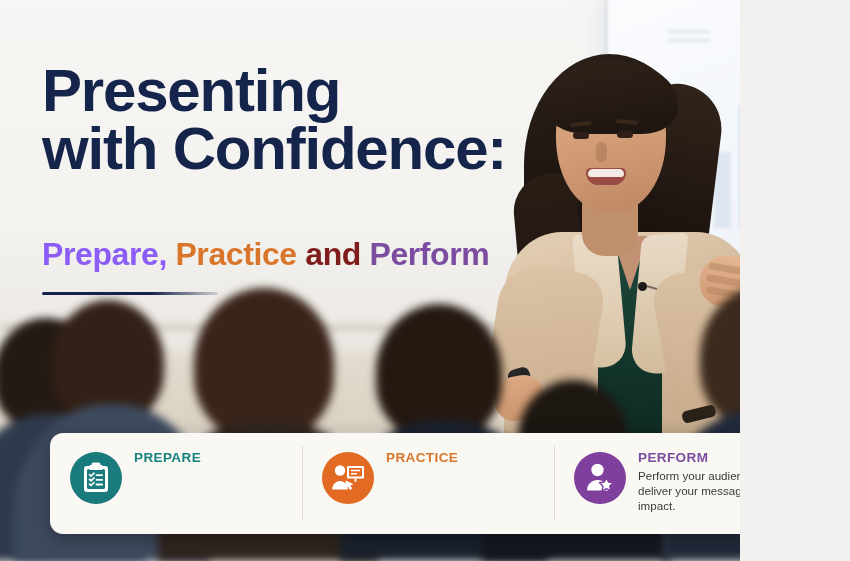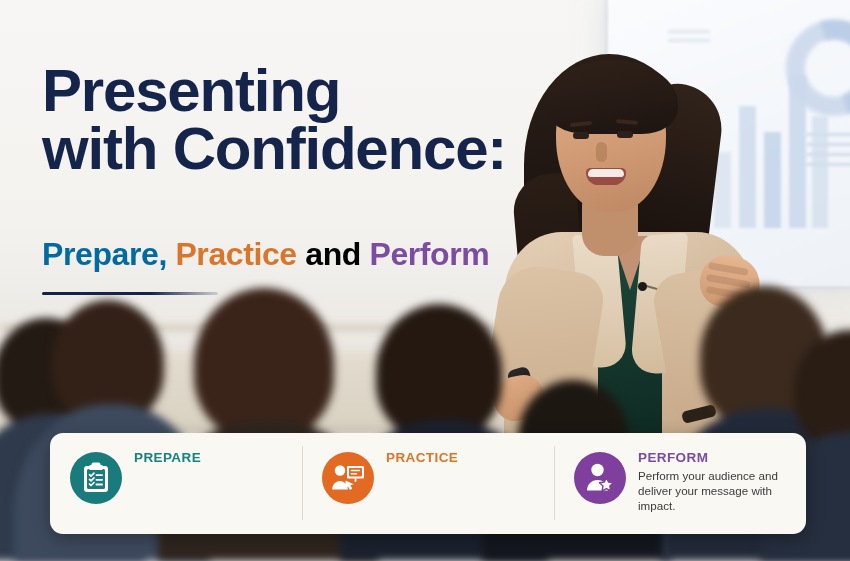--- a/index.html
+++ b/index.html
@@ -7,21 +7,21 @@
   html,body { width:850px; height:561px; overflow:hidden; }
   body {
     font-family:"Liberation Sans", sans-serif;
     background:#f2f1ef;
     position:relative;
   }
 
   
   #stage {
     position:absolute; inset:0;
-    width:850px; height:561px;
+    width:740px; height:561px;
     overflow:hidden;
     background:#f3f2f0;
   }
 
   
   .wall {
     position:absolute; left:0; top:0; width:850px; height:430px;
     background:
       linear-gradient(180deg,#f7f6f4 0%,#f3f2ef 52%,#ece9e4 78%,#ddd8d0 100%);
   }
@@ -195,23 +195,23 @@
     letter-spacing:-1.2px;
     font-stretch:condensed;
     text-shadow:0 1px 0 rgba(255,255,255,.35);
   }
   .headline .l2 { display:block; }
   .subline {
     position:absolute; left:42px; top:236px; width:500px;
     font-size:32px; font-weight:bold; letter-spacing:-.4px;
     white-space:nowrap;
   }
-  .subline .w-prepare  { color:#0369a1; }
+  .subline .w-prepare  { color:#8b5cf6; }
   .subline .w-practice { color:#d9762b; }
-  .subline .w-and      { color:#000000;margin-top:16px; }
+  .subline .w-and      { color:#7f1d1d;margin-top:16px; }
   .subline .w-perform  { color:#7b4ca0; }
   .rule {
     position:absolute; left:42px; top:292px; width:176px; height:3px;
     background:linear-gradient(90deg,#16234a 0%,#16234a 62%,rgba(22,35,74,.15) 100%);
     border-radius:2px;
   }
 
   
   .panel {
     position:absolute; left:50px; top:433px; width:756px; height:101px;

